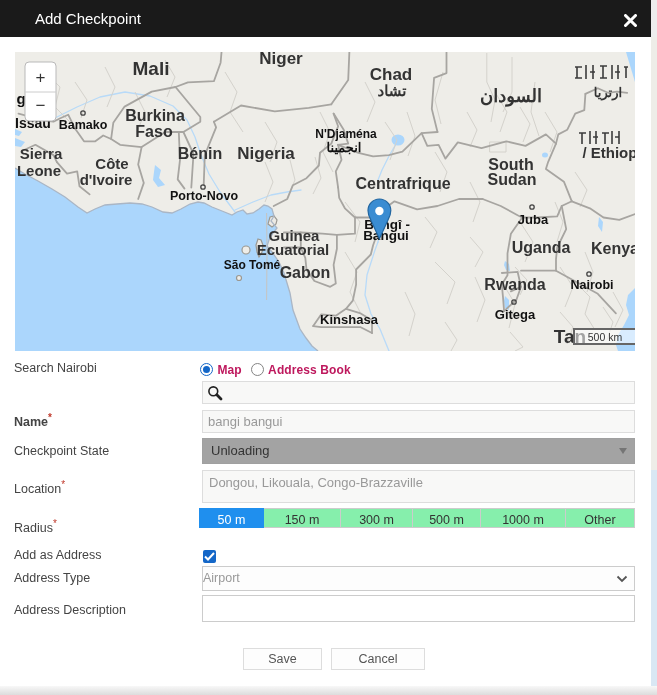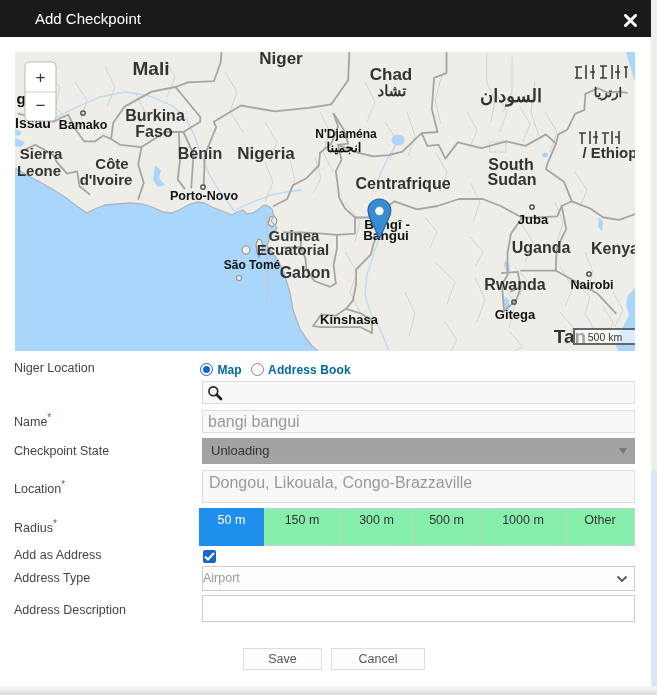--- a/index.html
+++ b/index.html
@@ -11,28 +11,28 @@
 #hdr .t { position:absolute; left:14px; top:10px; color:#fff; font-size:15px;margin-left:21px; }
 #hdr .x { position:absolute; left:624px; top:13px; }
 #map { position:absolute; left:15px; top:52px; width:620px; height:299px; overflow:hidden; }
 .lbl { position:absolute; left:14px; font-size:12.5px; color:#444; }
 .lbl sup { color:#c0392b; font-size:10px; }
 .ctl { position:absolute; left:202px; width:433px; }
 #srow { top:360px; left:200px; }
 .radio { display:inline-block; width:13px; height:13px; border-radius:50%; border:1.5px solid #848484; background:#fff; vertical-align:-2px; }
 .radio.sel { border:1.5px solid #1467c8; position:relative; }
 .radio.sel::after { content:""; position:absolute; left:2px; top:2px; width:7px; height:7px; border-radius:50%; background:#1467c8; }
-.rlbl { font-weight:bold; font-size:12px; color:#0369a1; letter-spacing:0.1px; }
-.inp { border:1px solid #ddd; background:#f8f8f7; color:#999; font-size:16px; }
+.rlbl { font-weight:bold; font-size:12px; color:#be185d; letter-spacing:0.1px; }
+.inp { border:1px solid #ddd; background:#f8f8f7; color:#999; font-size:13px; }
 #search { top:381px; height:23px; position:absolute; }
 #name { top:410px; height:23px; line-height:21px; padding-left:5px; }
 #cpsel { top:438px; height:26px; border:1px solid #a0a0a0; background:#a3a3a3; color:#333; font-size:13px; line-height:23px; padding-left:8px; position:absolute; }
 #cpsel .arr { position:absolute; right:7px; top:9px; width:0; height:0; border-left:4.5px solid transparent; border-right:4.5px solid transparent; border-top:6.5px solid #757575; }
 #loc { top:470px; height:33px; padding:4px 6px; line-height:15px; }
-#radius { top:508px; left:199px; width:436px; height:38px; display:flex; font-size:12.5px; }
+#radius { top:508px; left:199px; width:436px; height:20px; display:flex; font-size:12.5px; }
 #radius div { border:1px solid #ccc; border-left:none; background:#86efac; color:#333; text-align:center; line-height:23px; }
 #radius div:first-child { background:#1f8fee; color:#fff; border:1px solid #1f8fee; }
 #cbx { position:absolute; left:203px; top:550px; width:13px; height:13px; background:#1467c8; border-radius:2px; }
 #cbx svg { position:absolute; left:1px; top:2px; }
 #atsel { top:566px; height:25px; border:1px solid #ccc; background:#fdfdfd; color:#999; font-size:12.5px; line-height:22px; padding-left:0; position:absolute; }
 #adesc { top:595px; height:27px; border:1px solid #ccc; background:#fff; position:absolute; }
 .btn { position:absolute; top:648px; height:22px; border:1px solid #ddd; background:#fdfdfd; color:#555; font-size:12.5px; text-align:center; line-height:21px; }
 #save { left:243px; width:79px; }
 #cancel { left:331px; width:94px; }
 </style></head>
@@ -226,29 +226,29 @@
 <rect x="10" y="10" width="31" height="59" rx="4" fill="#fff" stroke="#b9b9b9" stroke-width="1"></rect>
 <line x1="10" y1="40" x2="41" y2="40" stroke="#ccc" stroke-width="1"></line>
 <text x="25.5" y="31" font-size="17" text-anchor="middle" fill="#333">+</text>
 <text x="25.5" y="59" font-size="17" text-anchor="middle" fill="#333">−</text>
 </g>
 <g>
 <rect x="559" y="277" width="62" height="15" fill="#fff" fill-opacity="0.55" stroke="#666" stroke-width="2"></rect>
 <text x="590" y="288.5" font-size="10.5" text-anchor="middle" fill="#333">500 km</text>
 </g>
 </svg></div>
-<div class="lbl" style="top:361px;">Niger Location</div>
+<div class="lbl" style="top:361px;">Search Nairobi</div>
 <div class="ctl" id="srow"><span class="radio sel"></span> <span class="rlbl">Map</span>&nbsp;&nbsp;<span class="radio"></span> <span class="rlbl">Address Book</span></div>
 <div class="ctl inp" id="search">
       <svg style="position:absolute;left:3px;top:2px" width="18" height="18" viewBox="0 0 18 18">
         <circle cx="7.3" cy="7.3" r="4.4" fill="none" stroke="#222" stroke-width="1.6"></circle>
         <line x1="10.8" y1="10.8" x2="15" y2="15" stroke="#222" stroke-width="2.8" stroke-linecap="round"></line>
       </svg>
     </div>
-<div class="lbl" style="top:412px;">Name<sup>*</sup></div>
+<div class="lbl" style="top:412px;font-weight:bold;">Name<sup>*</sup></div>
 <div class="ctl inp" id="name">bangi bangui</div>
 <div class="lbl" style="top:444px;">Checkpoint State</div>
 <div class="ctl" id="cpsel">Unloading<span class="arr"></span></div>
 <div class="lbl" style="top:479px;">Location<sup>*</sup></div>
 <div class="ctl inp" id="loc">Dongou, Likouala, Congo-Brazzaville</div>
 <div class="lbl" style="top:518px;">Radius<sup>*</sup></div>
 <div class="ctl" id="radius">
 <div style="width:65px;">50 m</div>
       <div style="width:77px;">150 m</div>
       <div style="width:72px;">300 m</div>

